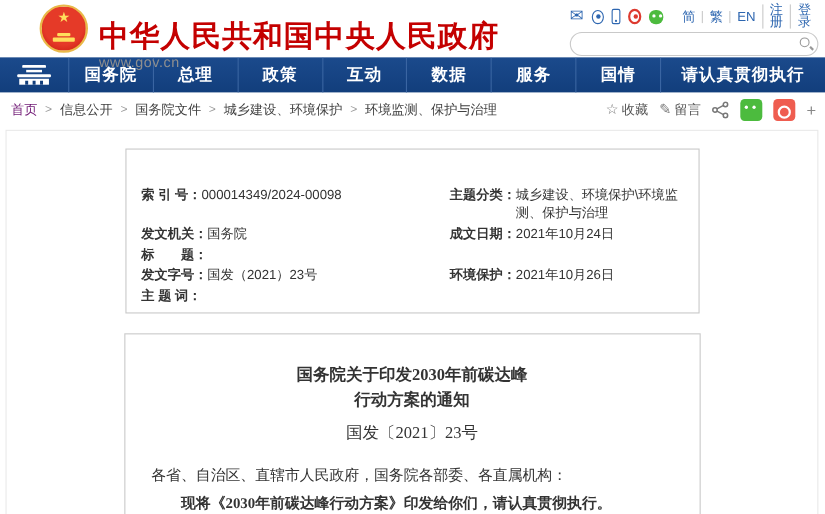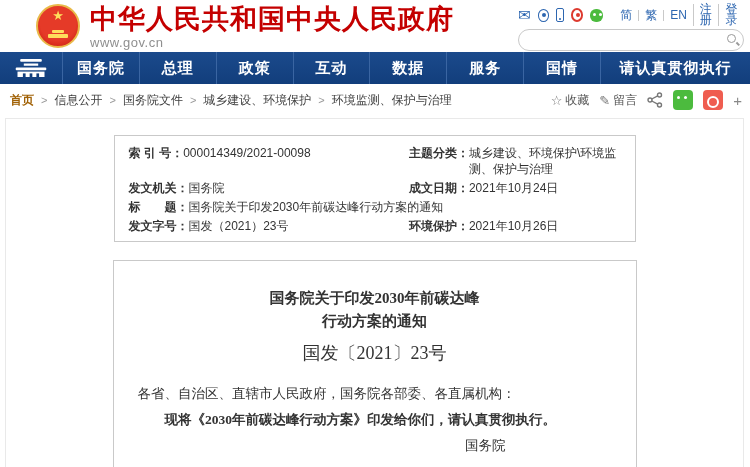--- a/index.html
+++ b/index.html
@@ -10,21 +10,21 @@
   .hdr { position:relative; height:52px; background:#fff; }
   .emblem { position:absolute; left:36px; top:4px; width:44px; height:44px; border-radius:50%;
             background:radial-gradient(circle at 50% 42%, #e53a28 0 58%, #c4160c 100%);
             border:2px solid #e9b949; }
   .emblem .star { position:absolute; left:50%; top:3px; transform:translateX(-50%);
                   color:#ffde5c; font-size:13px; line-height:13px; }
   .emblem .gate { position:absolute; left:50%; bottom:8px; transform:translateX(-50%);
                   width:20px; height:4px; background:#ffde5c; border-radius:1px; }
   .emblem .gate2 { position:absolute; left:50%; bottom:13px; transform:translateX(-50%);
                   width:12px; height:3px; background:#ffde5c; border-radius:1px; }
-  .site { position:absolute; left:90px; top:4px; }
+  .site { position:absolute; left:90px; top:18px; }
   .site-title { color:#c40000; font-size:27px; font-weight:bold; letter-spacing:1px; line-height:30px; }
   .site-url { color:#8f8f8f; font-size:13px; margin-top:1px; letter-spacing:.5px; }
 
   .hdr-right { position:absolute; right:6px; top:6px; width:226px; }
   .hdr-icons { display:flex; align-items:center; justify-content:flex-start; gap:7px; height:18px; }
   .gi { color:#2d66b0; font-size:14px; line-height:14px; cursor:pointer; }
   .ic-mail { font-size:15px; }
   .ic-ring { width:13px; height:13px; border:1.5px solid #2d66b0; border-radius:50%; position:relative; }
   .ic-ring:after { content:""; position:absolute; left:3px; top:3px; width:4px; height:4px;
                    background:#2d66b0; border-radius:50%; }
@@ -56,49 +56,49 @@
   .nav-cell { display:flex; align-items:center; justify-content:center; color:#fff;
               font-size:15px; font-weight:bold; flex:1; border-left:1px solid #3a65a2;
               cursor:pointer; letter-spacing:1px; }
   .nav-home { flex:0 0 62px; border-left:none; }
   .nav-last { flex:0 0 150px; }
 
   
   .crumbrow { display:flex; height:32px; align-items:center; padding:0 8px 0 10px; }
   .crumbs { display:flex; align-items:center; font-size:12px; color:#404040; flex:1; }
   .crumbs .bc { cursor:pointer; }
-  .crumbs .bc.first { font-weight:bold; color:#a16207; }
+  .crumbs .bc.first { font-weight:normal; color:#701a75; }
   .crumbs .sep { color:#999; margin:0 7px; font-size:11px; }
   .tools { display:flex; align-items:center; gap:10px; }
   .tool { display:flex; align-items:center; gap:3px; font-size:12px; color:#555; cursor:pointer; }
   .tool .tic { color:#777; font-size:13px; }
   .sq { width:20px; height:20px; border-radius:4px; position:relative; cursor:pointer; }
   .sq-wechat { background:#4cbb3e; }
   .sq-wechat:after { content:""; position:absolute; left:4px; top:6px; width:3px; height:3px;
                      background:#fff; border-radius:50%; box-shadow:7px 0 0 #fff; }
   .sq-weibo { background:#ef5d50; }
   .sq-weibo:after { content:""; position:absolute; left:4px; top:6px; width:8px; height:8px;
                     border:2px solid #fff; border-radius:50%; }
   .plus { color:#888; font-size:15px; cursor:pointer; }
 
   
   .outerbox { position:absolute; left:5px; right:6px; top:118px; height:600px;
               background:#fff; border:1px solid #e9e9e9; }
   .metabox { width:522px; margin:16px auto 0; border:1px solid #c9c9c9; padding:7px 14px 6px;
              font-size:12px; line-height:16px; }
-  .mgrid { display:grid; grid-template-columns:57% 43%; }
+  .mgrid { display:grid; grid-template-columns:57% 43%;margin-top:24px; }
   .mcell { display:flex; padding:1.5px 0; }
   .mcell.full { grid-column:1 / span 2;align-items:center; }
   .mlabel { font-weight:bold; color:#333; white-space:pre; flex:0 0 auto; }
   .mvalue { color:#333; }
 
   .docbox { width:524px; margin:18px auto 0; border:1px solid #c9c9c9; height:500px;
             padding:26px 24px 0; font-family:"Liberation Serif","DejaVu Serif",serif; }
   .doctitle { text-align:center; font-size:15px; font-weight:bold; color:#333; line-height:1.55; }
-  .docnum { text-align:center; font-size:18px; margin-top:7px; color:#333; }
+  .docnum { text-align:center; font-size:15px; margin-top:7px; color:#333; }
   .docbody { margin-top:16px; font-size:13.5px; line-height:1.95; color:#333; }
   .para-indent { text-indent:2em;font-weight:bold; }
   .sig-name { text-align:right; padding-right:106px; }
 </style>
 </head>
 <body>
 
 <div class="hdr">
   <div class="emblem">
     <span class="star">★</span>
@@ -187,45 +187,48 @@
     <span class="plus">+</span>
   </div>
 </div>
 
 <div class="outerbox">
 
   <div class="metabox">
     <div class="mgrid">
       <div class="mcell">
         <span class="mlabel">索 引 号：</span>
-        <span class="mvalue">000014349/2021-00098</span>
+        <span class="mvalue">000014349/2024-00098</span>
       </div>
       <div class="mcell">
         <span class="mlabel">主题分类：</span>
         <span class="mvalue">城乡建设、环境保护\环境监测、保护与治理</span>
       </div>
       <div class="mcell">
         <span class="mlabel">发文机关：</span>
         <span class="mvalue">国务院</span>
       </div>
       <div class="mcell">
         <span class="mlabel">成文日期：</span>
         <span class="mvalue">2021年10月24日</span>
       </div>
       <div class="mcell full">
         <span class="mlabel">标　　题：</span>
-        <span class="mvalue">国务院关于印发2030年前碳达峰行动方案的通知</span>
       </div>
       <div class="mcell">
         <span class="mlabel">发文字号：</span>
         <span class="mvalue">国发（2021）23号</span>
       </div>
       <div class="mcell">
         <span class="mlabel">环境保护：</span>
         <span class="mvalue">2021年10月26日</span>
+      </div>
+      <div class="mcell">
+        <span class="mlabel">主 题 词：</span>
+        <span class="mvalue"></span>
       </div>
     </div>
   </div>
 
   <div class="docbox">
     <div class="doctitle">
       <div>国务院关于印发2030年前碳达峰</div>
       <div>行动方案的通知</div>
     </div>
     <div class="docnum">国发〔2021〕23号</div>

